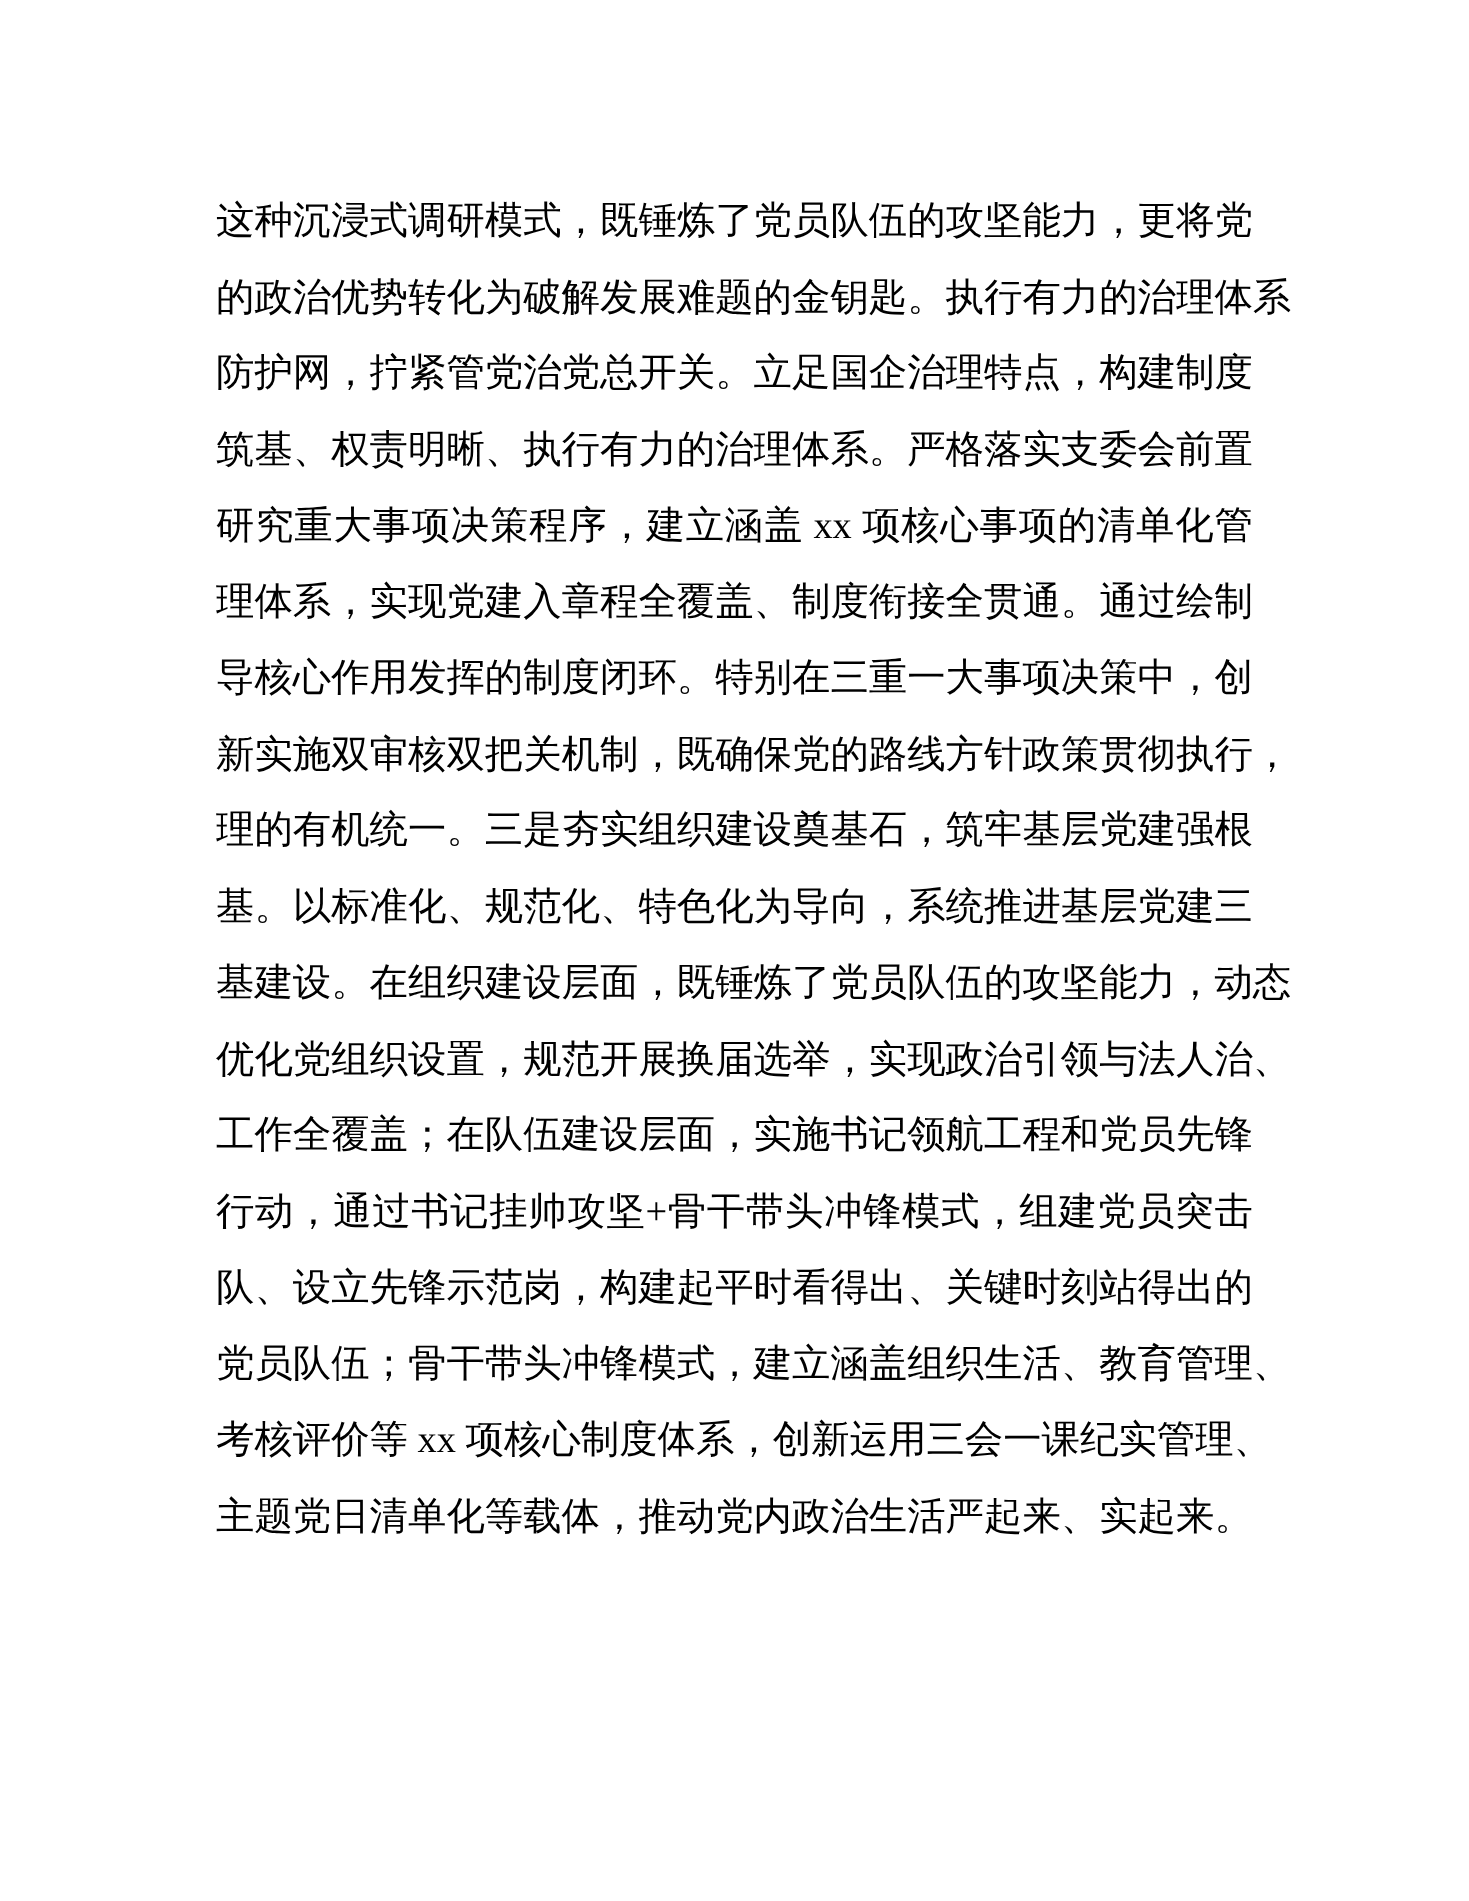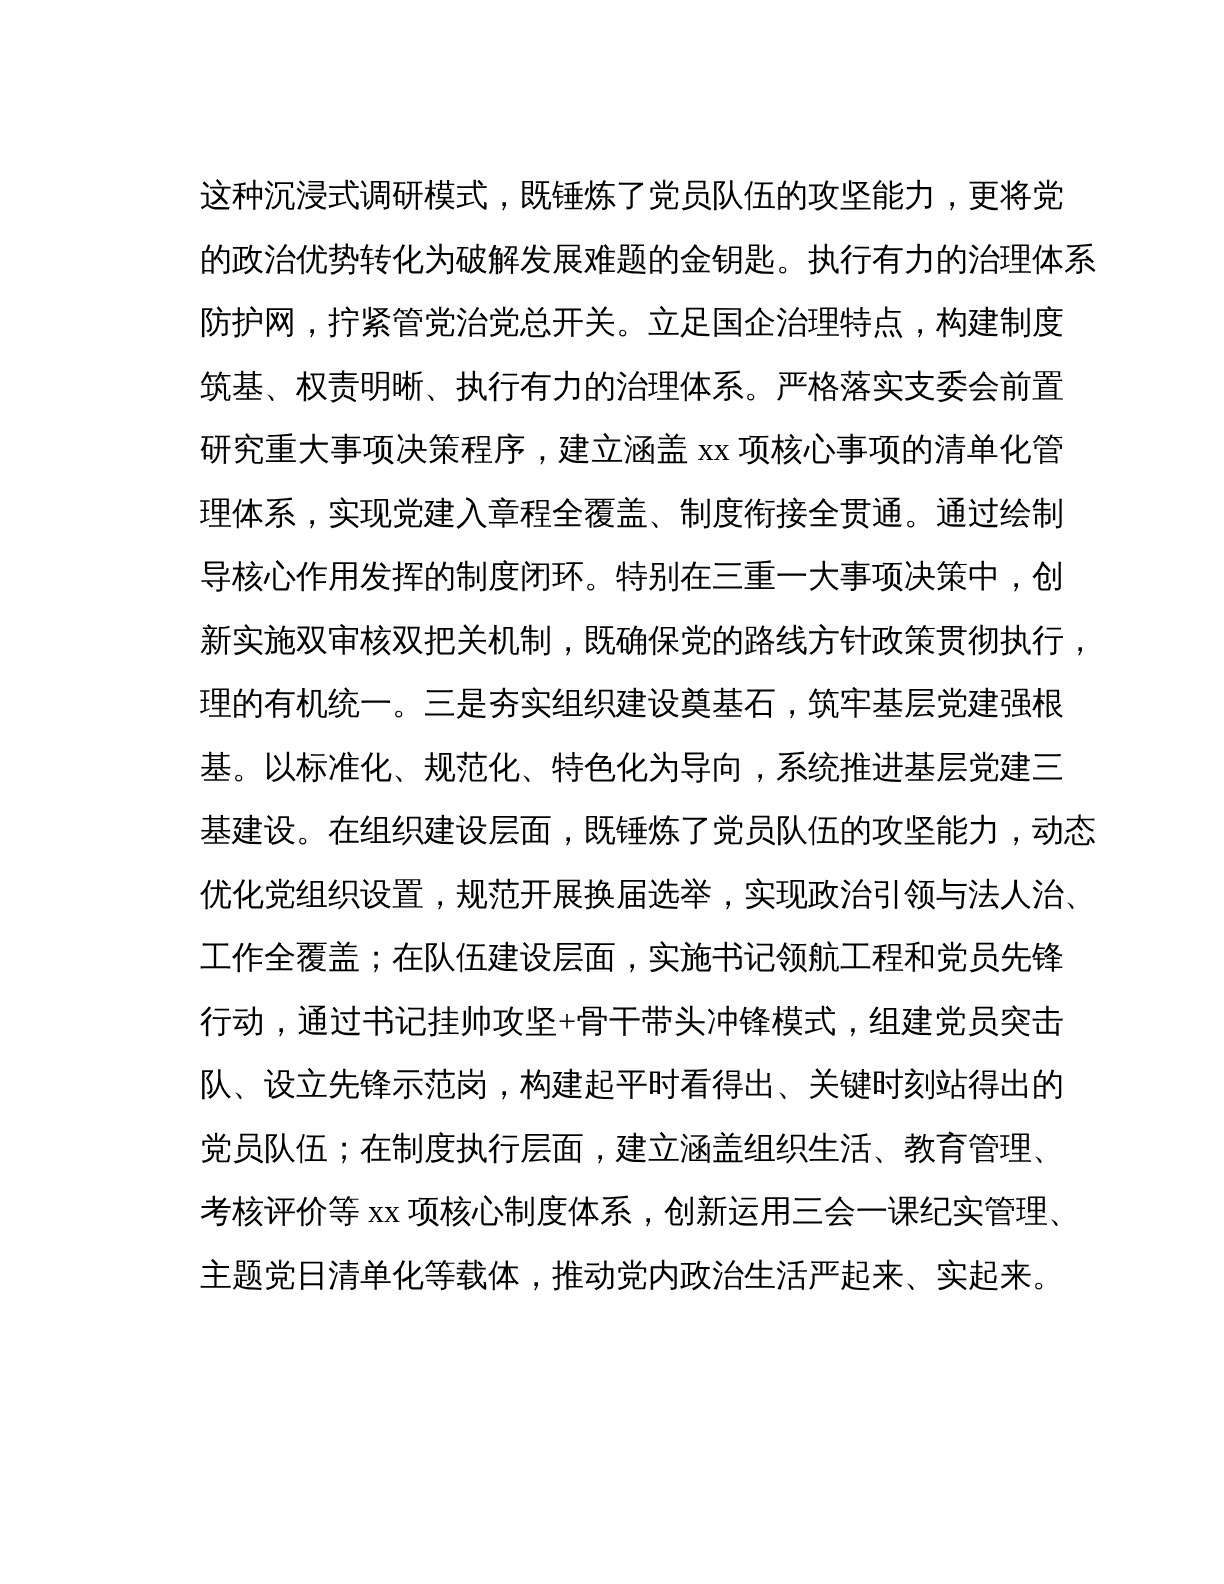--- a/index.html
+++ b/index.html
@@ -11,23 +11,22 @@
     position: relative;
     width: 1224px;
     height: 1584px;
     background: #ffffff;
     overflow: hidden;
     font-family: "Liberation Serif", "DejaVu Serif", serif;
   }
   .text-block {
     position: absolute;
     left: 180px;
-    top: 164px;
+    top: 152px;
     width: 864px;
-    margin-left: 20px;
   }
   .text-line {
     height: 63.5px;
     line-height: 63.5px;
     font-size: 32px;
     font-weight: normal;
     color: #000000;
     white-space: nowrap;
     text-align: justify;
     text-align-last: justify;
@@ -49,17 +48,17 @@
     <div class="text-line">理体系，实现党建入章程全覆盖、制度衔接全贯通。通过绘制</div>
     <div class="text-line">导核心作用发挥的制度闭环。特别在三重一大事项决策中，创</div>
     <div class="text-line">新实施双审核双把关机制，既确保党的路线方针政策贯彻执行，</div>
     <div class="text-line">理的有机统一。三是夯实组织建设奠基石，筑牢基层党建强根</div>
     <div class="text-line">基。以标准化、规范化、特色化为导向，系统推进基层党建三</div>
     <div class="text-line">基建设。在组织建设层面，既锤炼了党员队伍的攻坚能力，动态</div>
     <div class="text-line">优化党组织设置，规范开展换届选举，实现政治引领与法人治、</div>
     <div class="text-line">工作全覆盖；在队伍建设层面，实施书记领航工程和党员先锋</div>
     <div class="text-line">行动，通过书记挂帅攻坚+骨干带头冲锋模式，组建党员突击</div>
     <div class="text-line">队、设立先锋示范岗，构建起平时看得出、关键时刻站得出的</div>
-    <div class="text-line">党员队伍；在制度执行层面，建立涵盖组织生活、教育管理、</div>
+    <div class="text-line">党员队伍；骨干带头冲锋模式，建立涵盖组织生活、教育管理、</div>
     <div class="text-line">考核评价等 xx 项核心制度体系，创新运用三会一课纪实管理、</div>
     <div class="text-line">主题党日清单化等载体，推动党内政治生活严起来、实起来。</div>
   </div>
 </div>
 
 </body></html>

